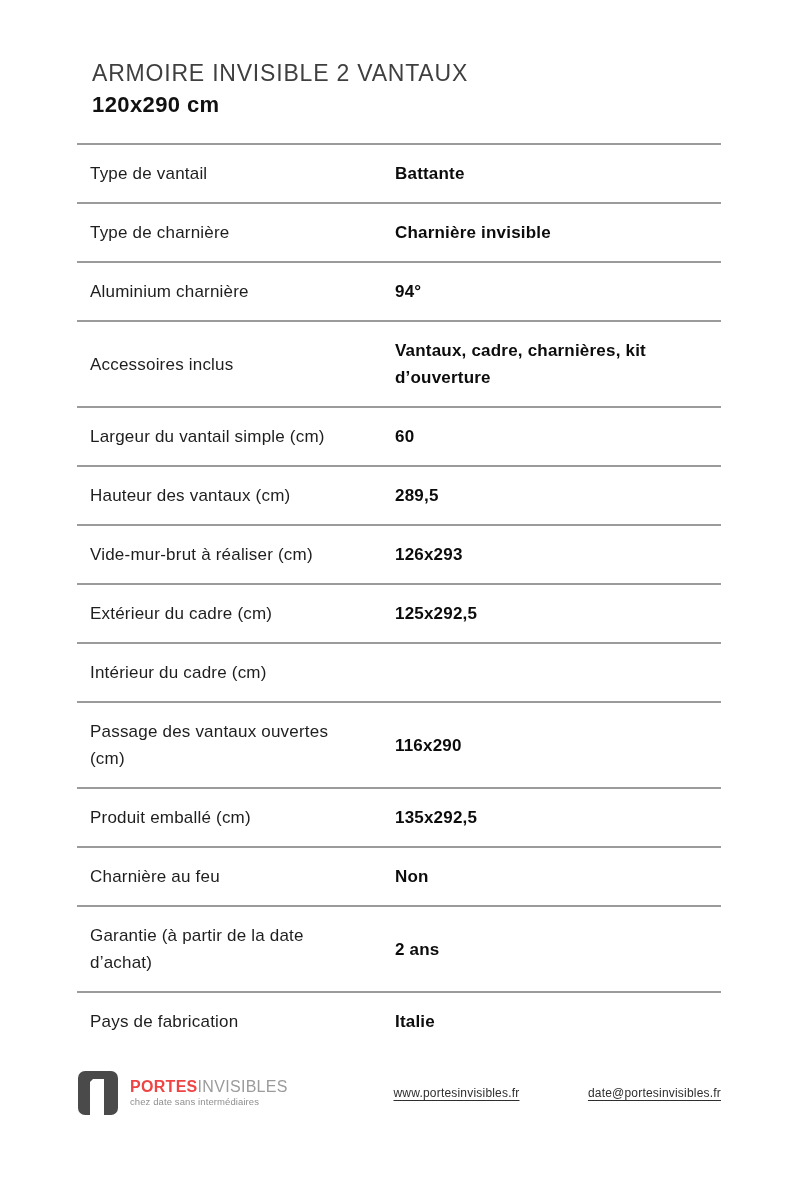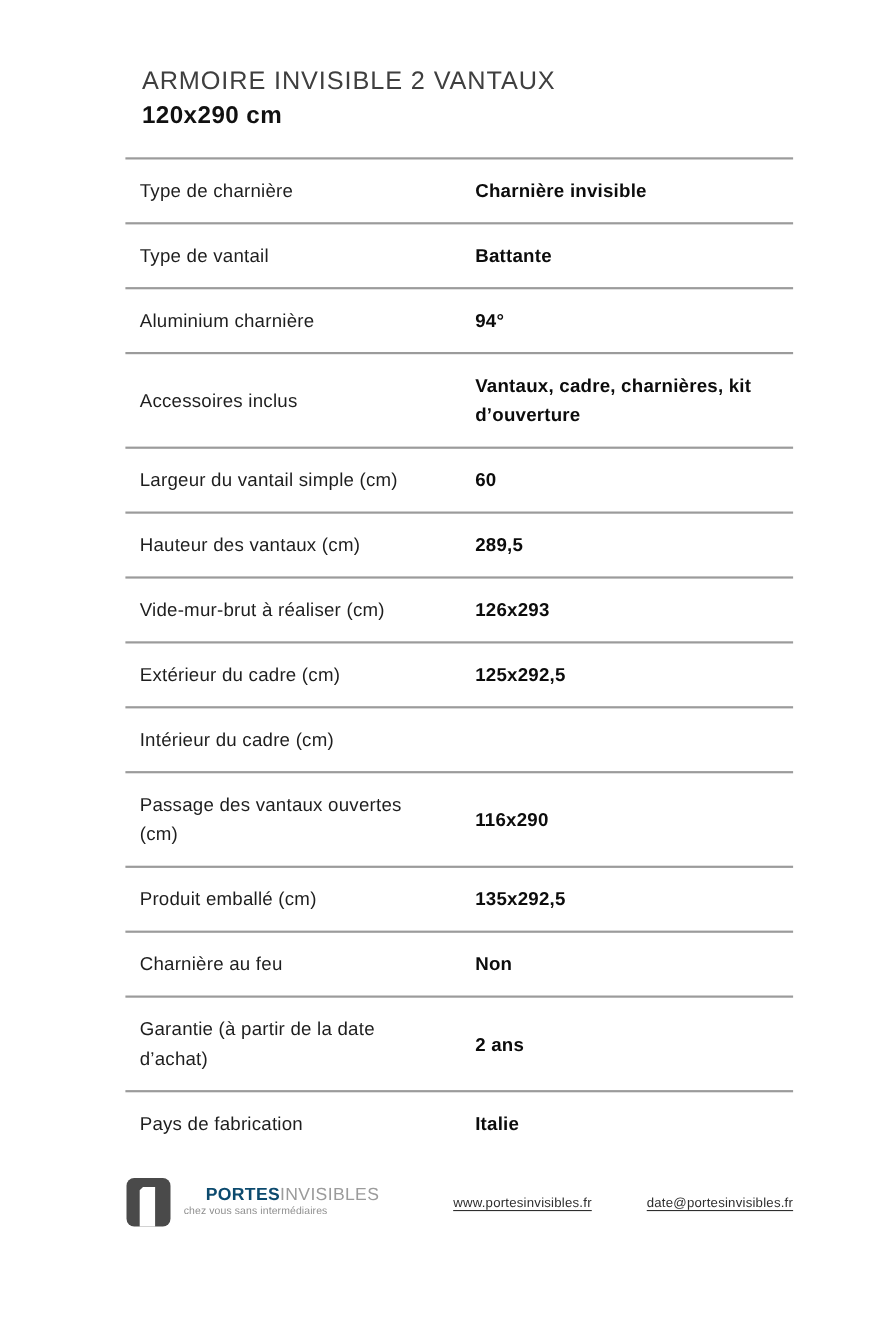--- a/index.html
+++ b/index.html
@@ -10,21 +10,21 @@
     height: 1200px;
     overflow: hidden;
     font-family: "Liberation Sans", sans-serif;
     -webkit-font-smoothing: antialiased;
   }
   .sheet {
     width: 800px;
     height: 1200px;
     position: relative;
     box-sizing: border-box;
-    padding: 0 79px 0 114px;
+    padding: 0 79px 0 77px;
   }
   
   .sheet-header {
     padding: 57px 0 0 15px;
   }
   .sheet-title {
     margin: 0;
     font-size: 23px;
     line-height: 33px;
     font-weight: 400;
@@ -84,21 +84,21 @@
     align-items: center;
   }
   .brand-icon { display: block; }
   .brand-text { margin-left: 11px; }
   .brand-name {
     font-size: 16px;
     line-height: 18px;
     letter-spacing: 0.3px;
     white-space: nowrap;
   }
-  .brand-name .bold { font-weight: 700; color: #0c4a6e; margin-left: 20px; }
+  .brand-name .bold { font-weight: 700; color: #ef4444; }
   .brand-name .light { font-weight: 400; color: #9b9b9b; }
   .brand-tagline {
     font-size: 9.5px;
     line-height: 12px;
     color: #8f8f8f;
     letter-spacing: 0.1px;
     white-space: nowrap;
   }
   .footer-link {
     font-size: 12px;
@@ -117,30 +117,30 @@
 
   <header class="sheet-header">
     <h1 class="sheet-title">ARMOIRE INVISIBLE 2 VANTAUX</h1>
     <h2 class="sheet-subtitle">120x290 cm</h2>
   </header>
 
   <section class="spec-table">
 
     <div class="spec-row">
       <div class="spec-label">
+          <span class="wrap-limit">Type de vantail</span>
+        </div>
+      <div class="spec-value">Battante</div>
+    </div>
+
+    <div class="spec-row">
+      <div class="spec-label">
           <span class="wrap-limit">Type de charnière</span>
         </div>
       <div class="spec-value">Charnière invisible</div>
-    </div>
-
-    <div class="spec-row">
-      <div class="spec-label">
-          <span class="wrap-limit">Type de vantail</span>
-        </div>
-      <div class="spec-value">Battante</div>
     </div>
 
     <div class="spec-row">
       <div class="spec-label">
           <span class="wrap-limit">Aluminium charnière</span>
         </div>
       <div class="spec-value">94°</div>
     </div>
 
 
@@ -226,21 +226,21 @@
 
     <div class="brand">
       <svg class="brand-icon" width="42" height="46" viewBox="0 0 42 46" aria-hidden="true">
         <rect x="1" y="1" width="40" height="44" rx="7" fill="#4a4a4a"></rect>
         <polygon points="13,12 16,9 27,9 27,45 13,45" fill="#ffffff"></polygon>
       </svg>
       <div class="brand-text">
         <div class="brand-name">
           <span class="bold">PORTES</span><span class="light">INVISIBLES</span>
         </div>
-        <div class="brand-tagline">chez vous sans intermédiaires</div>
+        <div class="brand-tagline">chez date sans intermédiaires</div>
       </div>
     </div>
 
     <a href="#" class="footer-link website">www.portesinvisibles.fr</a>
     <a href="#" class="footer-link email">date@portesinvisibles.fr</a>
 
   </footer>
 
 </div>
 

